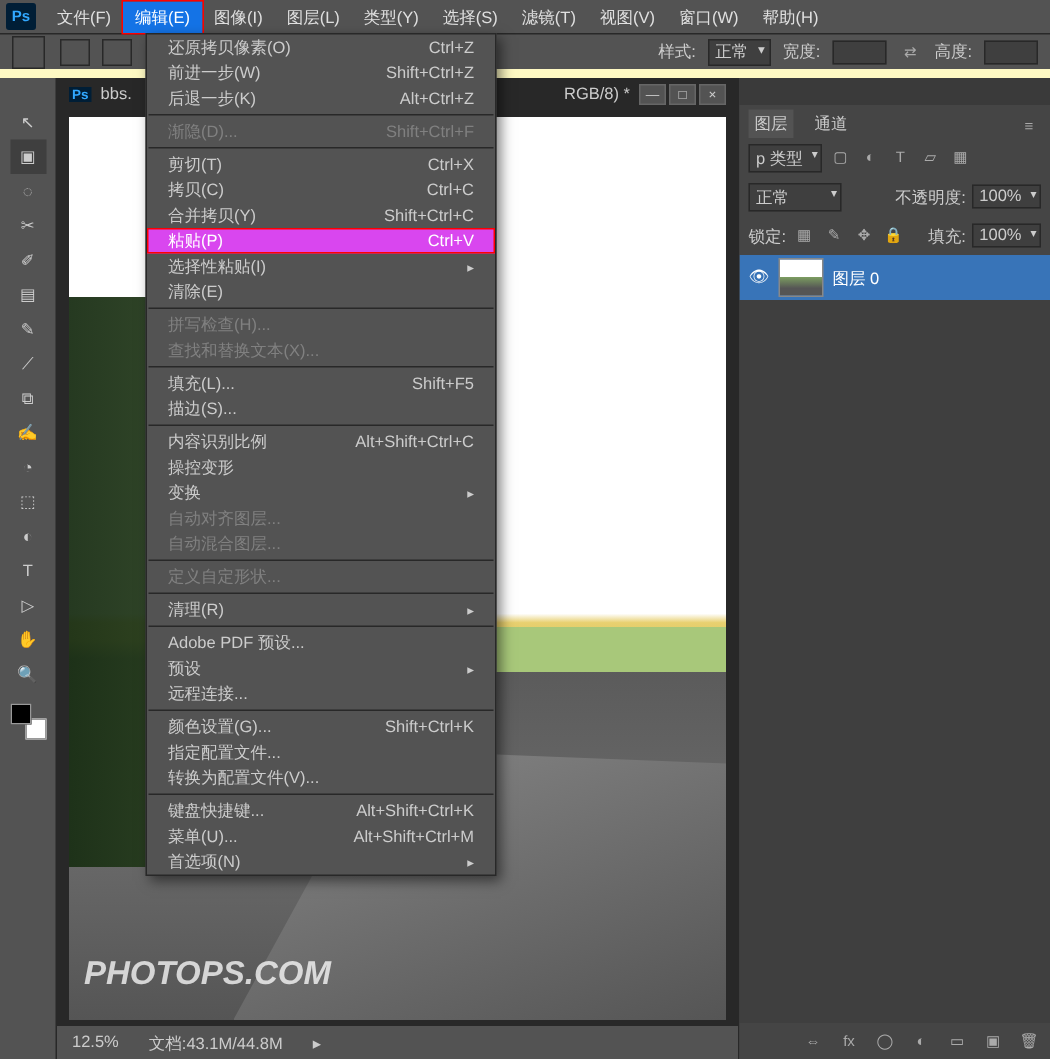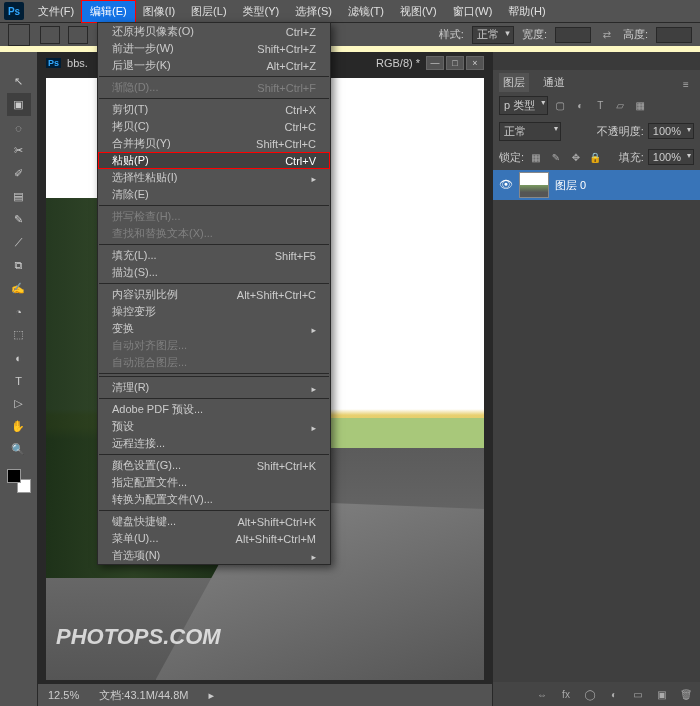--- a/index.html
+++ b/index.html
@@ -23,41 +23,41 @@
 .swatch .bg{width:14px;height:14px;background:#fff;border:1px solid #999;position:absolute;bottom:0;right:0}
 .canvas-area{flex:1;background:#282828;display:flex;flex-direction:column;position:relative}
 .doc-tab{height:22px;display:flex;align-items:center;padding:0 8px;color:#ccc;gap:6px}
 .tab-btns{display:flex;gap:2px;margin-left:auto}
 .win-btn{width:18px;height:14px;background:#535353;border:1px solid #666;color:#ccc;font-size:9px;display:flex;align-items:center;justify-content:center}
 .canvas{flex:1;margin:4px 8px;background:#fff;position:relative;overflow:hidden}
 .photo{position:absolute;left:0;top:0;width:100%;height:100%;background:linear-gradient(to bottom,#fff 0%,#fff 55%,#e8d070 56%,#dcc860 58%, #5a5a5a 60%, #6a6a6a 80%, #555 100%)}
 .trees{position:absolute;left:0;top:120px;width:40%;height:380px;background:linear-gradient(to right,#1a2f15,#2a4020,#1a2f15);opacity:0.95}
 .sky-line{position:absolute;right:0;top:340px;width:60%;height:30px;background:#a8c87a}
 .road{position:absolute;bottom:0;right:0;width:75%;height:180px;background:linear-gradient(160deg,#888 0%,#555 100%);clip-path:polygon(30% 0%,100% 5%,100% 100%,0% 100%)}
-.watermark{position:absolute;bottom:30px;left:10px;color:rgba(255,255,255,0.75);font-size:22px;font-weight:bold;font-style:italic}
+.watermark{position:absolute;bottom:18px;left:10px;color:rgba(255,255,255,0.75);font-size:22px;font-weight:bold;font-style:italic}
 .status{height:22px;background:#535353;display:flex;align-items:center;padding:0 10px;color:#ccc;gap:20px}
 .panels{width:208px;background:#535353;border-left:1px solid #282828;display:flex;flex-direction:column}
 .panel-tabs{height:22px;display:flex;align-items:flex-end;padding:0 6px;color:#ccc;gap:10px;background:#454545}
 .panel-tabs .tab{padding:2px 4px}
 .panel-tabs .tab.active{background:#535353}
 .panel-row{height:26px;display:flex;align-items:center;padding:0 6px;gap:4px;color:#ccc;background:#454545}
 .kind-sel{background:#3f3f3f;border:1px solid #282828;color:#ccc;padding:1px 12px 1px 4px;position:relative}
 .kind-sel::after{content:"▾";position:absolute;right:2px;top:1px;font-size:8px}
 .icon-small{width:16px;height:16px;color:#aaa;display:inline-flex;align-items:center;justify-content:center;font-size:10px}
 .layer-row{height:30px;display:flex;align-items:center;padding:0 6px;gap:6px;background:#3874b8;color:#fff}
 .layer-list{flex:1;background:#3f3f3f;overflow:auto}
 .eye{width:14px;height:14px}
 .thumb{width:30px;height:26px;background:#fff;border:1px solid #888;background:linear-gradient(to bottom,#fff 50%,#7a9a60 50%,#555 80%)}
 .panel-footer{height:24px;background:#454545;display:flex;align-items:center;justify-content:flex-end;gap:8px;padding:0 6px;color:#aaa}
 .num-input{width:42px;height:16px;background:#3f3f3f;border:1px solid #282828;color:#ccc;padding:0 2px;text-align:right}
 
 .dropdown{position:absolute;left:97px;top:22px;width:234px;background:#535353;border:1px solid #282828;box-shadow:3px 3px 8px rgba(0,0,0,0.5);z-index:100}
 .drop-item{display:flex;justify-content:space-between;padding:2px 14px;color:#ccc;height:17px;align-items:center;font-size:11px}
 .drop-item.disabled{color:#808080}
-.drop-item.highlight{background:#404040;color:#fff;outline:1px solid red;outline-offset:-1px}
+.drop-item.highlight{background:#d946ef;color:#fff;outline:1px solid red;outline-offset:-1px}
 .drop-item .sub::after{content:"▸";font-size:9px}
 .drop-sep{height:1px;background:#282828;margin:2px 1px}
 </style>
 </head>
 <body>
 
 <div class="menubar">
   <span class="ps-logo">Ps</span>
   <span class="menu-item">文件(F)</span>
   <span class="menu-item active">编辑(E)</span>
@@ -265,20 +265,24 @@
     </div>
     <div class="drop-item disabled">
       <span>自动对齐图层...</span>
       <span></span>
     </div>
     <div class="drop-item disabled">
       <span>自动混合图层...</span>
       <span></span>
     </div>
     <div class="drop-sep"></div>
+    <div class="drop-item disabled">
+      <span>定义自定形状...</span>
+      <span></span>
+    </div>
     <div class="drop-sep"></div>
     <div class="drop-item">
       <span>清理(R)</span>
       <span class="sub"></span>
     </div>
     <div class="drop-sep"></div>
     <div class="drop-item">
       <span>Adobe PDF 预设...</span>
       <span></span>
     </div>

